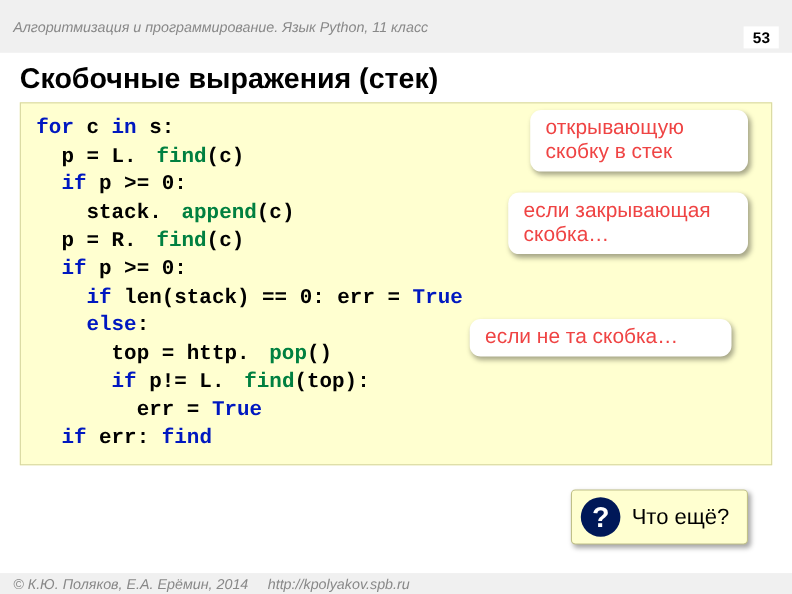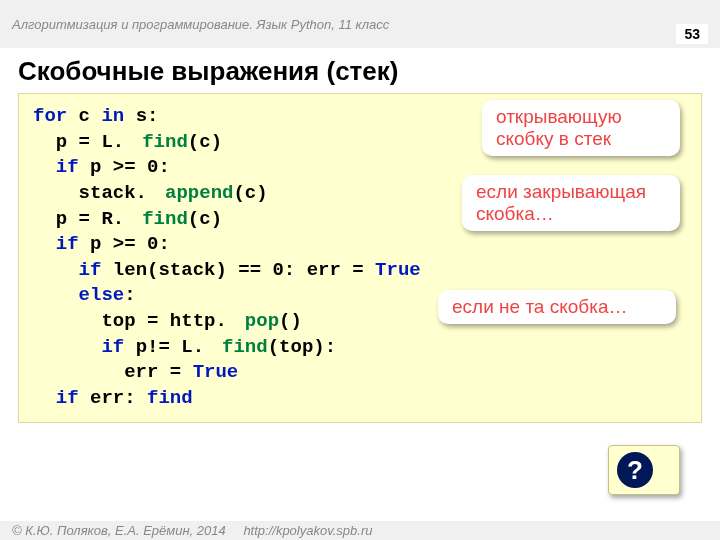--- a/index.html
+++ b/index.html
@@ -61,21 +61,21 @@
     font-family: Arial, sans-serif;
     font-size: 19px;
     font-weight: normal;
     color: #ef4444;
     box-shadow: 2px 3px 5px rgba(0,0,0,0.35);
     white-space: normal;
     line-height: 1.15;
   }
   .c1 { top: 100px; right: 40px; width: 170px; }
   .c2 { top: 175px; right: 40px; width: 190px; border-radius: 10px; }
-  .c3 { top: 290px; right: 44px; width: 210px; }
+  .c3 { top: 290px; right: 55px; width: 210px; }
   .qbox {
     position: absolute;
     right: 40px;
     bottom: 45px;
     display: flex;
     align-items: center;
     background: #ffffd0;
     border: 1px solid #c0c088;
     border-radius: 4px;
     padding: 6px 16px 6px 8px;
@@ -131,18 +131,19 @@
 <span>        err = </span><span class="bool">True</span>
 <span>  </span><span class="kw">if </span><span>err: </span><span class="kw">find</span>
 </div>
 
 <div class="callout c1">открывающую скобку в стек</div>
 <div class="callout c2">если закрывающая скобка…</div>
 <div class="callout c3">если не та скобка…</div>
 
 <div class="qbox">
   <div class="qmark">?</div>
+  <div class="qtext">Что ещё?</div>
 </div>
 
 <div class="footer">
   <span>© К.Ю. Поляков, Е.А. Ерёмин, 2014</span>
   <a>http://kpolyakov.spb.ru</a>
 </div>
 
 </body></html>

